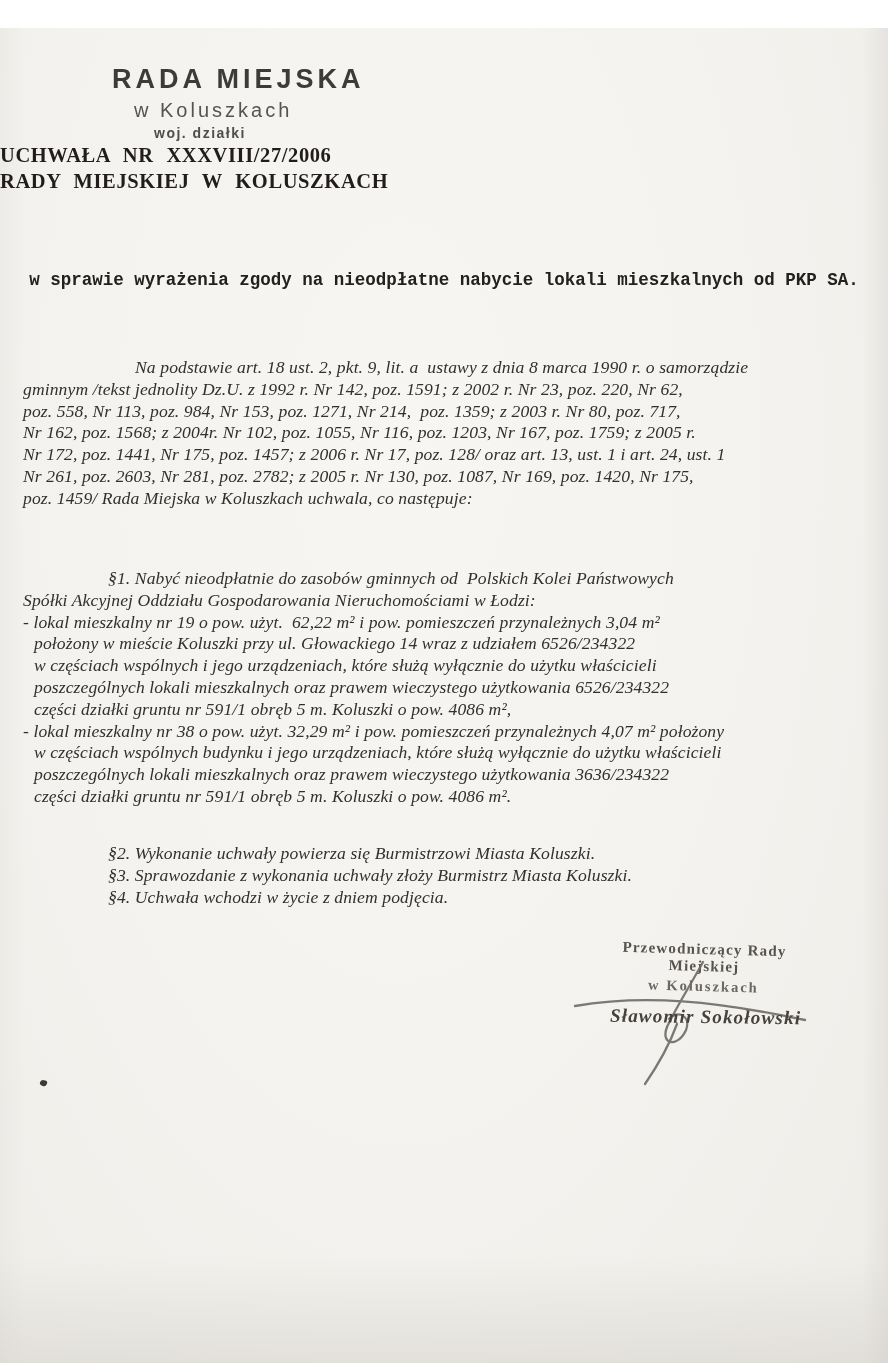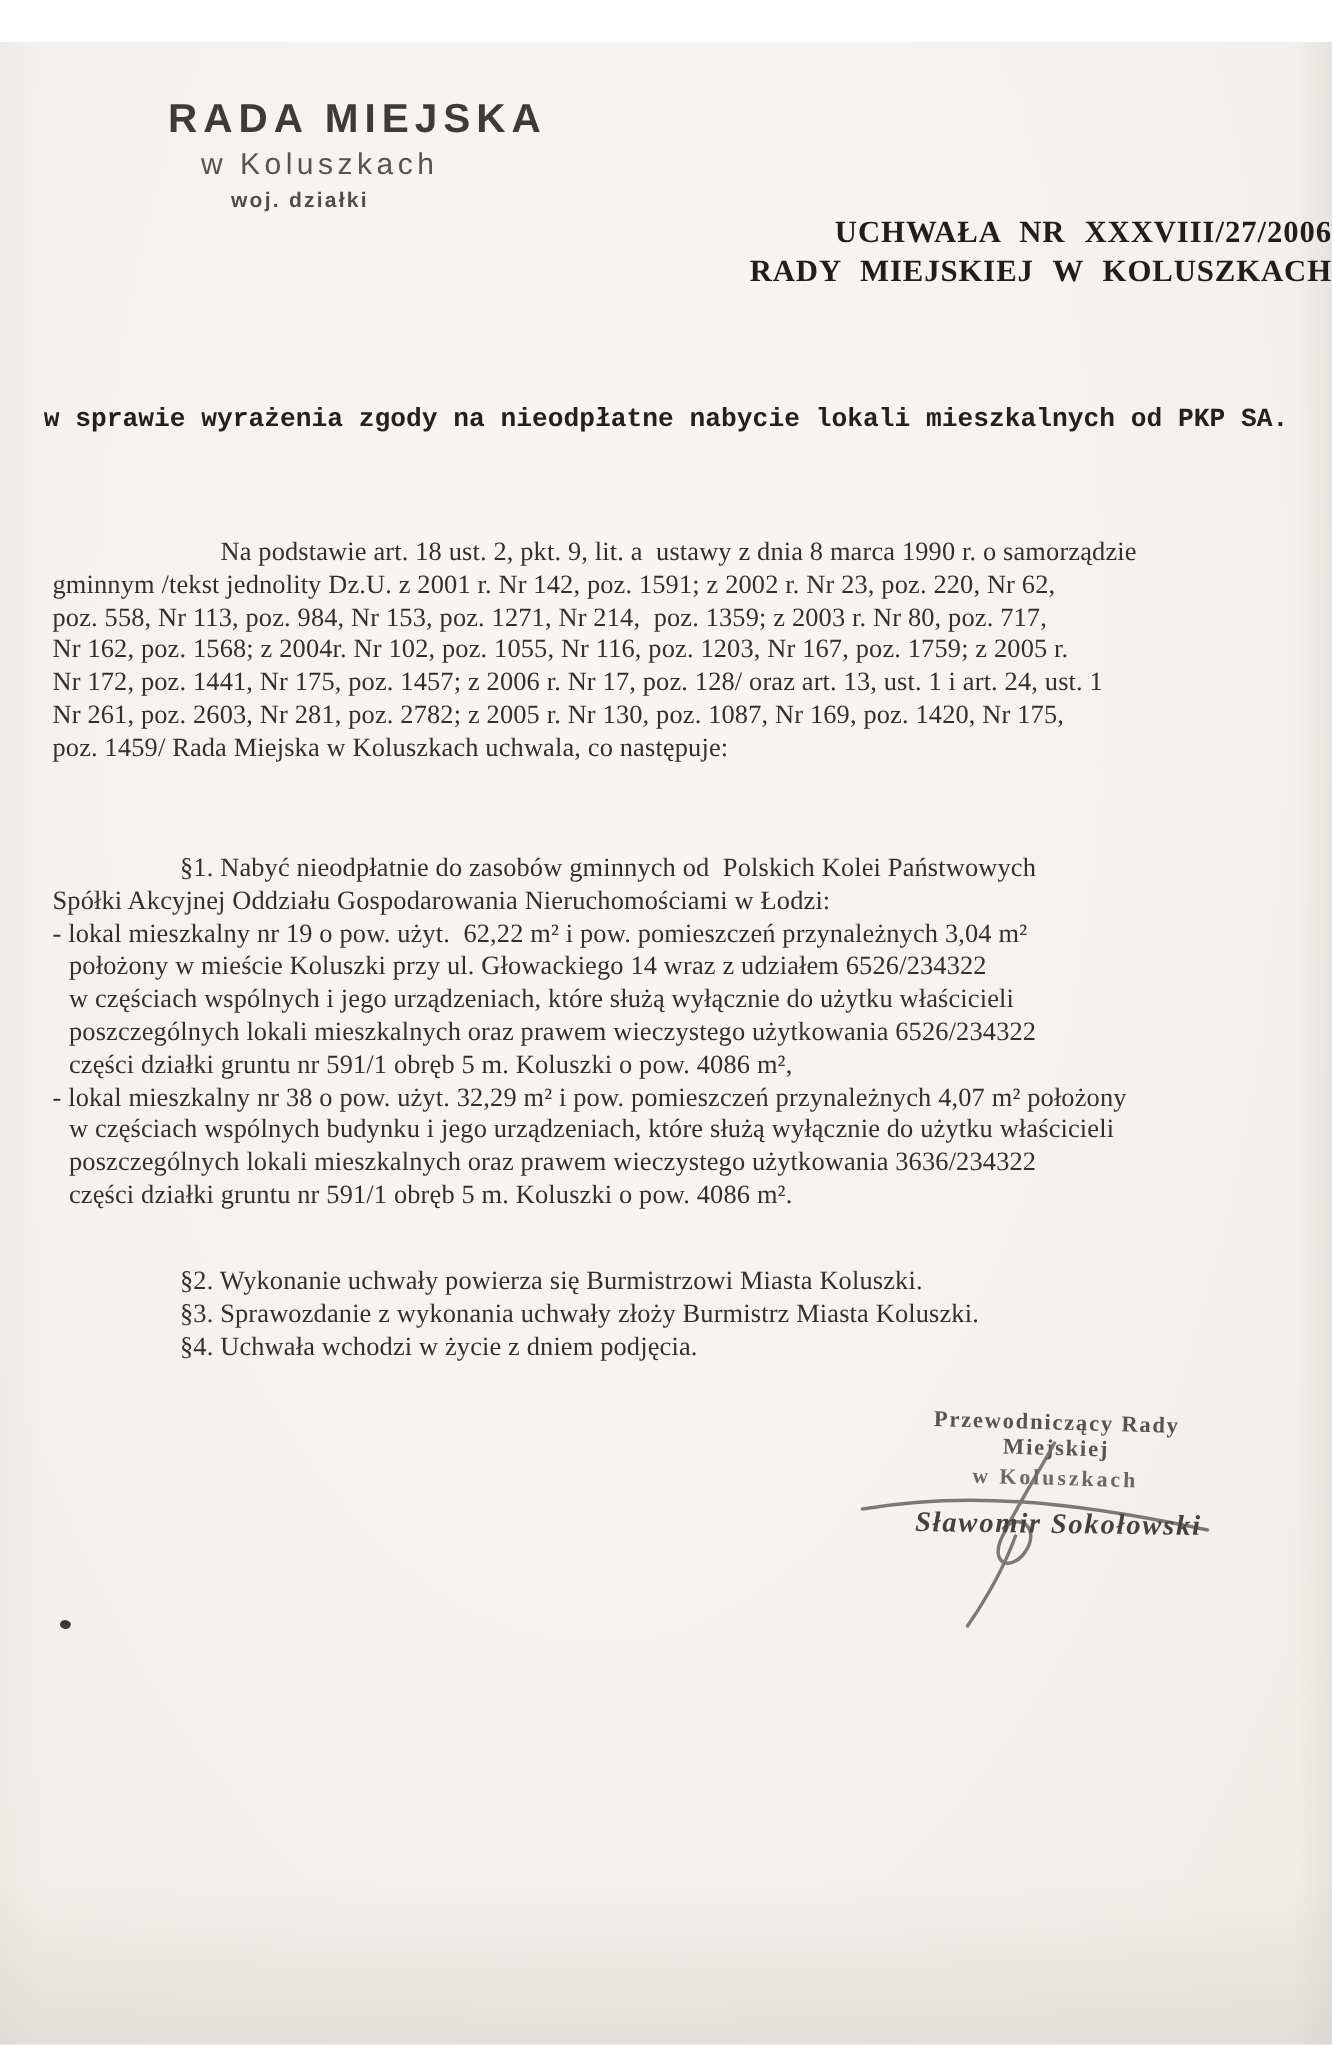--- a/index.html
+++ b/index.html
@@ -25,34 +25,34 @@
     font-family: "Liberation Sans", sans-serif;
     color: #454341;
   }
   .hs-line1 { font-size: 27px; font-weight: bold; letter-spacing: 4px; color: #3d3b39; }
   .hs-line2 { font-size: 20px; letter-spacing: 3px; margin: 4px 0 0 22px; color: #565350; }
   .hs-line3 { font-size: 14px; font-weight: bold; letter-spacing: 1.5px; margin: 3px 0 0 42px; color: #504d4a; }
 
   
   .title-block {
     position: absolute; top: 114px; left: 0; width: 888px;
-    text-align: right; font-weight: bold; color: #201d1a;
+    text-align: left; font-weight: bold; color: #201d1a;
   }
   .title-line { font-size: 20.5px; line-height: 26px; letter-spacing: 0.6px; }
   .title-line.wide { word-spacing: 7px; }
 
   
   .subject-line {
     position: absolute; top: 242px; left: 0; width: 888px;
     text-align: center; font-weight: bold;
     font-size: 17.5px; color: #23211e; font-family: Liberation Mono, monospace;
   }
 
   
-  .body-block { position: absolute; left: 35px; }
+  .body-block { position: absolute; left: 23px; font-style: italic; }
   .legal-basis { top: 329px; }
   .par1 { top: 540px; }
   .closing { top: 815px; }
   .line {
     white-space: pre;
     font-size: 17.6px; line-height: 21.8px;
     color: #32302c;
     letter-spacing: 0.1px;
   }
   .indent-hang { padding-left: 11px; }
@@ -97,21 +97,21 @@
   <div class="title-block">
     <div class="title-line wide">UCHWAŁA NR XXXVIII/27/2006</div>
     <div class="title-line wide">RADY MIEJSKIEJ W KOLUSZKACH</div>
   </div>
 
   <div class="subject-line">w sprawie wyrażenia zgody na nieodpłatne nabycie lokali mieszkalnych od PKP SA.</div>
 
   <div class="body-block legal-basis">
 
   <div class="line indent-bigtab">Na podstawie art. 18 ust. 2, pkt. 9, lit. a  ustawy z dnia 8 marca 1990 r. o samorządzie</div>
-      <div class="line">gminnym /tekst jednolity Dz.U. z 2001 r. Nr 142, poz. 1591; z 2002 r. Nr 23, poz. 220, Nr 62,</div>
+      <div class="line">gminnym /tekst jednolity Dz.U. z 1992 r. Nr 142, poz. 1591; z 2002 r. Nr 23, poz. 220, Nr 62,</div>
       <div class="line">poz. 558, Nr 113, poz. 984, Nr 153, poz. 1271, Nr 214,  poz. 1359; z 2003 r. Nr 80, poz. 717,</div>
       <div class="line">Nr 162, poz. 1568; z 2004r. Nr 102, poz. 1055, Nr 116, poz. 1203, Nr 167, poz. 1759; z 2005 r.</div>
       <div class="line">Nr 172, poz. 1441, Nr 175, poz. 1457; z 2006 r. Nr 17, poz. 128/ oraz art. 13, ust. 1 i art. 24, ust. 1</div>
       <div class="line">Nr 261, poz. 2603, Nr 281, poz. 2782; z 2005 r. Nr 130, poz. 1087, Nr 169, poz. 1420, Nr 175,</div>
       <div class="line">poz. 1459/ Rada Miejska w Koluszkach uchwala, co następuje:</div>
     </div>
 
   <div class="body-block par1">
 
   <div class="line indent-tab">§1. Nabyć nieodpłatnie do zasobów gminnych od  Polskich Kolei Państwowych</div>

